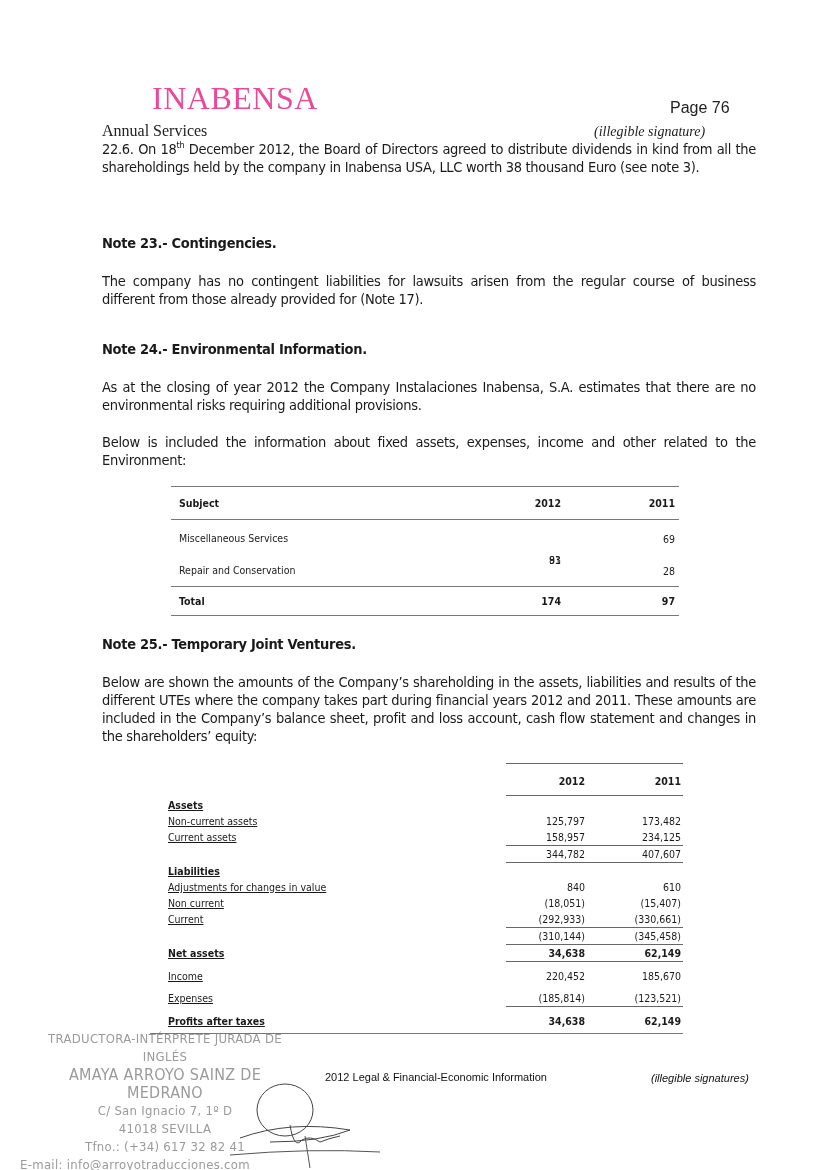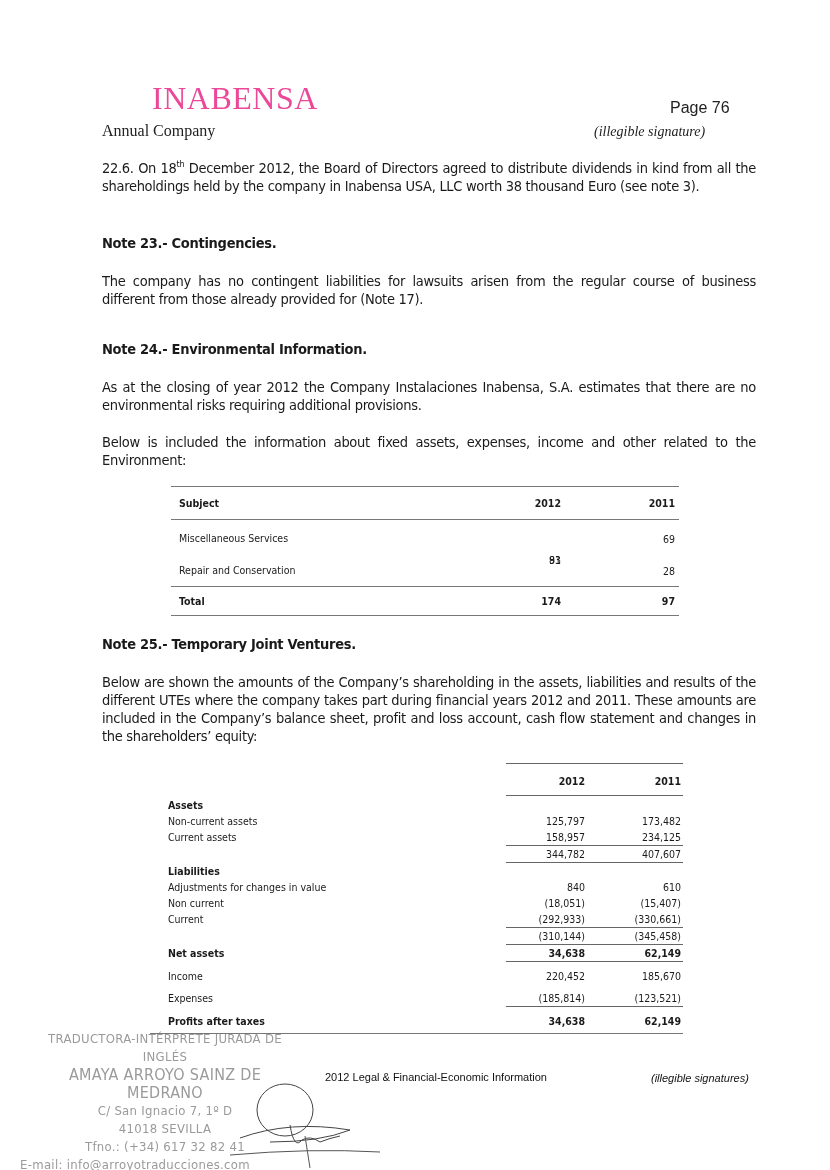--- a/index.html
+++ b/index.html
@@ -37,40 +37,40 @@
   .env-table { left: 171px; top: 486px; width: 508px; font-size: 10.5px; }
   .env-table .rule { border-top: 1px solid #777; width: 100%; }
   .env-row { position: relative; height: 32px; }
   .env-row .c0 { position: absolute; left: 8px; }
   .env-row .c1 { position: absolute; right: 118px; }
   .env-row .c2 { position: absolute; right: 4px; }
   .bold { font-weight: bold; }
   
   .ute { left: 168px; top: 763px; width: 515px; font-size: 10.5px; }
   .ute-row { position: relative; height: 16px; line-height: 16px; }
-  .ute-row .lab { position: absolute; left: 0; }
+  .ute-row .lab { position: absolute; left: 0; text-decoration: underline; }
   .ute-row .v1 { position: absolute; right: 98px; }
   .ute-row .v2 { position: absolute; right: 2px; }
   .line12 { position: absolute; left: 338px; width: 177px; border-top: 1px solid #666; }
   .stamp {
     left: 30px; top: 1030px; width: 270px; font-family: "DejaVu Sans Condensed", "DejaVu Sans", sans-serif;
     color: #9a9a9a; text-align: center; font-size: 13px; line-height: 18px; letter-spacing: 0.3px;
   }
   .footer-text { left: 325px; top: 1071px; font-family: "Liberation Sans", sans-serif; font-size: 11px; color: #111; }
   .footer-sig { left: 651px; top: 1072px; font-family: "Liberation Sans", sans-serif; font-style: italic; font-size: 11px; color: #111; }
 </style>
 </head>
 <body>
 
 <div class="abs logo">INABENSA</div>
-<div class="abs subtitle">Annual Company</div>
+<div class="abs subtitle">Annual Services</div>
 <div class="abs page-num">Page 76</div>
 <div class="abs sig-top">(illegible signature)</div>
 
-<div class="abs para" style="top:155px;"><span>22.6.  On 18</span><sup>th</sup><span> December 2012, the Board of Directors agreed to distribute dividends in kind from all the shareholdings held by the company in Inabensa USA, LLC worth 38 thousand Euro (see note 3).</span></div>
+<div class="abs para" style="top:136px;"><span>22.6.  On 18</span><sup>th</sup><span> December 2012, the Board of Directors agreed to distribute dividends in kind from all the shareholdings held by the company in Inabensa USA, LLC worth 38 thousand Euro (see note 3).</span></div>
 
 <div class="abs heading" style="top:235px;">Note 23.- Contingencies.</div>
 <div class="abs para" style="top:272px;">The company has no contingent liabilities for lawsuits arisen from the regular course of business different from those already provided for (Note 17).</div>
 
 <div class="abs heading" style="top:341px;">Note 24.-  Environmental Information.</div>
 <div class="abs para" style="top:378px;">As at the closing of year 2012 the Company Instalaciones Inabensa, S.A. estimates that there are no environmental risks requiring additional provisions.</div>
 <div class="abs para" style="top:433px;">Below is included the information about fixed assets, expenses, income and other related to the Environment:</div>
 
 <div class="abs env-table">
   <div class="rule"></div>

